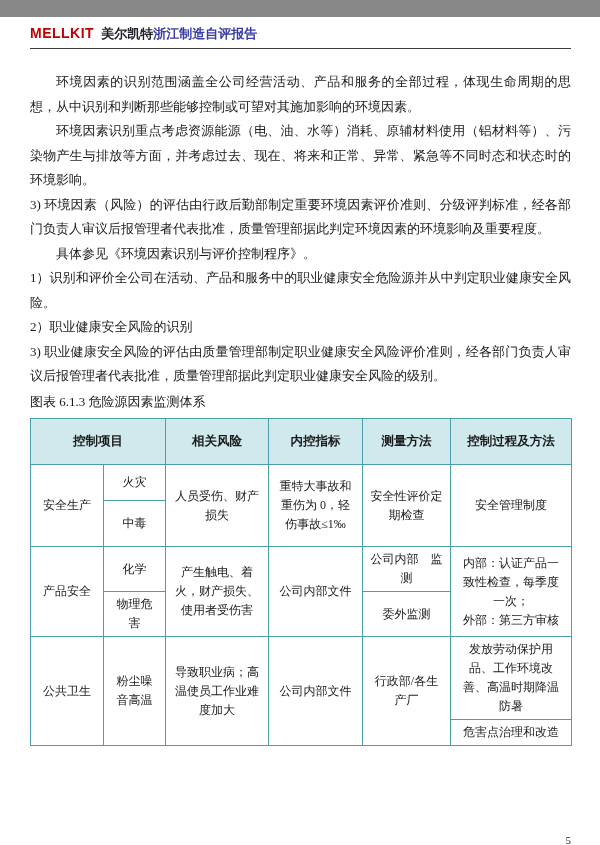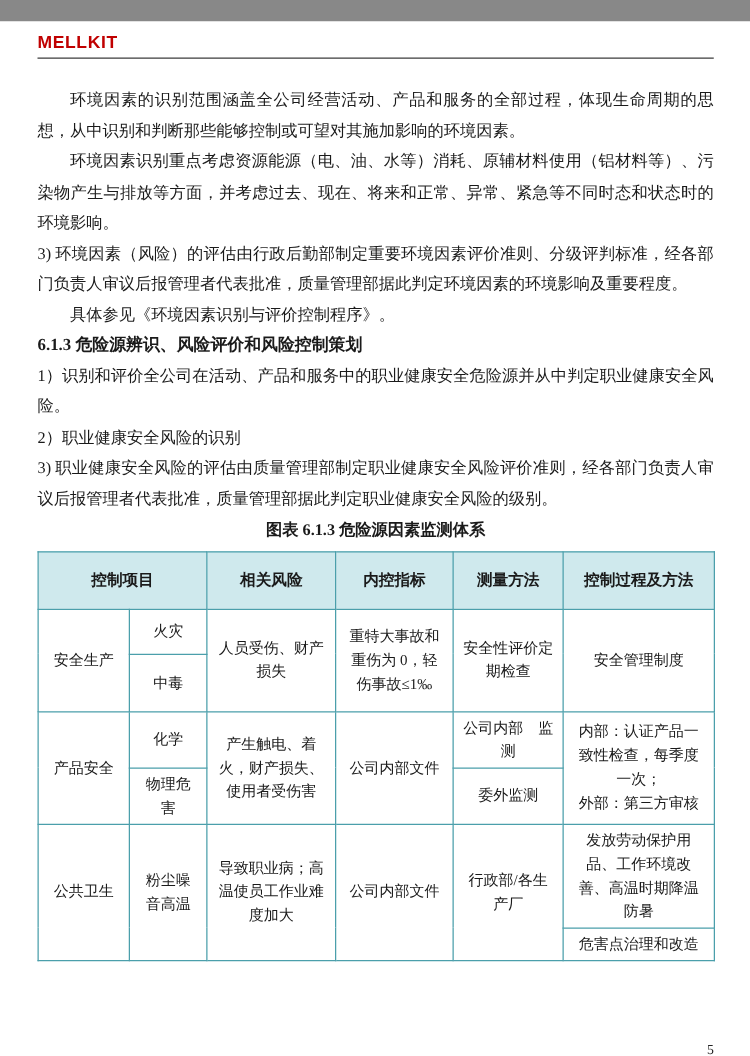--- a/index.html
+++ b/index.html
@@ -35,21 +35,21 @@
   .bodytext{margin-top:21px;}
   .bodytext p{
     font-size:13px;line-height:24.5px;text-align:justify;
     color:var(--ink);
   }
   .ind{text-indent:2em;}
   .sec-heading{
     font-size:13.5px;font-weight:bold;line-height:24.5px;
   }
   .tbl-title{
-    text-align:center;font-weight:bold;font-size:13px;line-height:24.5px;
+    font-weight:normal;font-size:13px;line-height:24.5px;
     margin-top:1px;
   }
   
   table.risk{
     border-collapse:collapse;width:100%;margin-top:4px;
     table-layout:fixed;
   }
   table.risk col.c1{width:73px}
   table.risk col.c2{width:62px}
   table.risk col.c3{width:103px}
@@ -75,29 +75,31 @@
   }
 </style>
 </head>
 <body>
 
 <div class="page">
   <div class="inner">
 
     <div class="hdr">
       <span class="brand">MELLKIT</span>
+      <span class="hdr-title">
+        <span class="t-black">美尔凯特</span><span class="t-blue">浙江制造自评报告</span>
+      </span>
     </div>
 
     <div class="bodytext">
       <p class="ind">环境因素的识别范围涵盖全公司经营活动、产品和服务的全部过程，体现生命周期的思想，从中识别和判断那些能够控制或可望对其施加影响的环境因素。</p>
       <p class="ind">环境因素识别重点考虑资源能源（电、油、水等）消耗、原辅材料使用（铝材料等）、污染物产生与排放等方面，并考虑过去、现在、将来和正常、异常、紧急等不同时态和状态时的环境影响。</p>
       <p>3) 环境因素（风险）的评估由行政后勤部制定重要环境因素评价准则、分级评判标准，经各部门负责人审议后报管理者代表批准，质量管理部据此判定环境因素的环境影响及重要程度。</p>
       <p class="ind">具体参见《环境因素识别与评价控制程序》。</p>
 
-      <div class="sec-heading">6.1.3 危险源辨识、风险评价和风险控制策划</div>
 
       <p>1）识别和评价全公司在活动、产品和服务中的职业健康安全危险源并从中判定职业健康安全风险。</p>
       <p>2）职业健康安全风险的识别</p>
       <p>3) 职业健康安全风险的评估由质量管理部制定职业健康安全风险评价准则，经各部门负责人审议后报管理者代表批准，质量管理部据此判定职业健康安全风险的级别。</p>
 
       <div class="tbl-title">图表 6.1.3 危险源因素监测体系</div>
 
       <table class="risk">
         <colgroup>
           <col class="c1">

